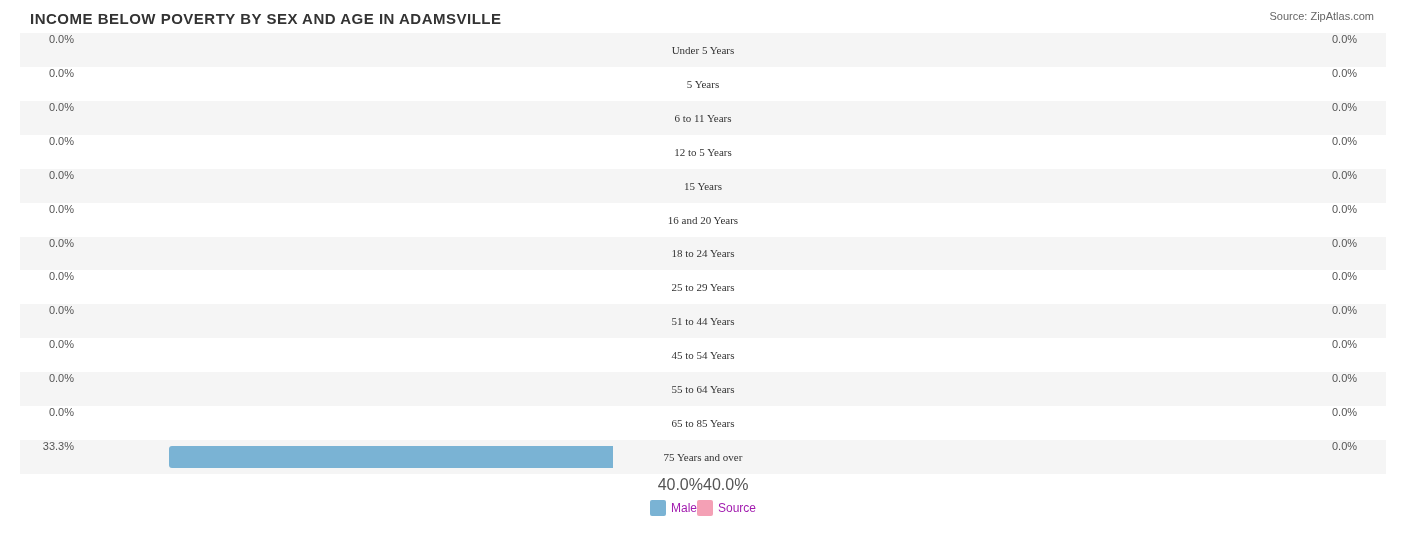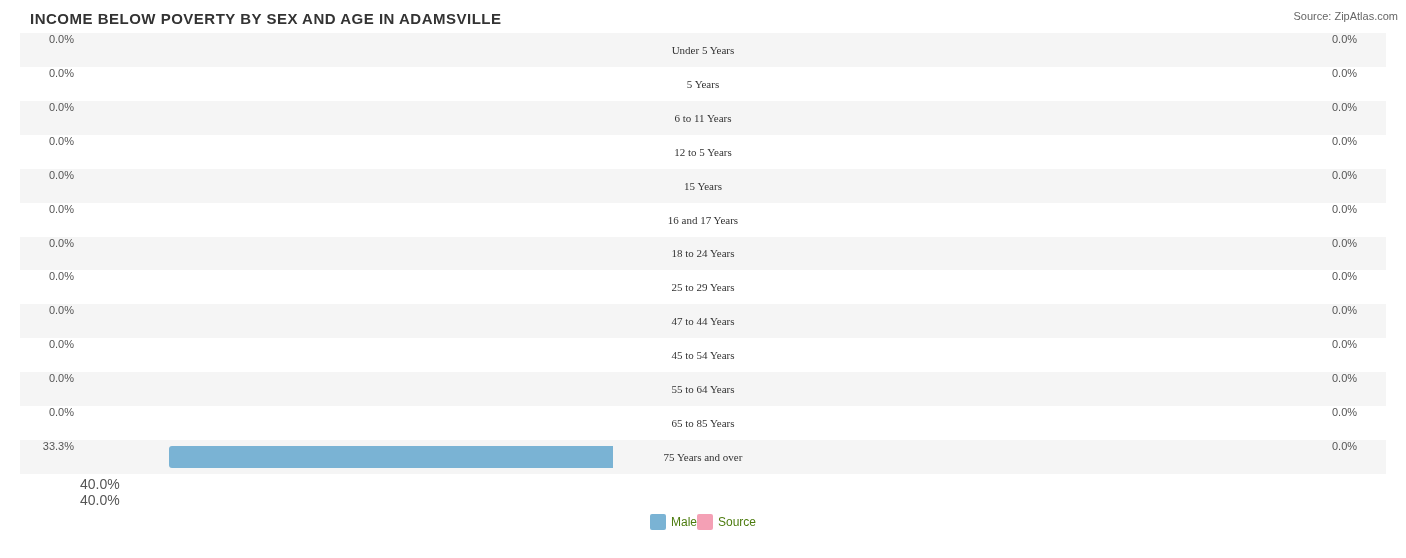--- a/index.html
+++ b/index.html
@@ -21,21 +21,21 @@
       font-weight: bold;
       color: #333;
       text-transform: uppercase;
       letter-spacing: 0.5px;
       margin-bottom: 6px;
       padding-left: 10px;
     }
     .source {
       position: absolute;
       top: 10px;
-      right: 8px;
+      right: 32px;
       font-size: 11px;
       color: #666;
     }
     .chart-area {
       position: relative;
       width: 100%;
       height: calc(100% - 60px);
       display: flex;
       flex-direction: column;
       justify-content: space-between;
@@ -116,40 +116,39 @@
       color: #555;
       padding-left: 6px;
       flex-shrink: 0;
     }
     .legend {
       display: flex;
       justify-content: center;
       align-items: center;
       margin-top: 6px;
       font-size: 12px;
-      color: #4d7c0f;
+      color: #a21caf;
     }
     .legend-item {
       display: flex;
       align-items: center;
       gap: 5px;
     }
     .legend-box {
       width: 16px;
       height: 16px;
       border-radius: 2px;
     }
     .axis-labels {
       display: flex;
-      justify-content: flex-start;
-      font-size: 14px;
+      justify-content: center;
+      font-size: 16px;
       color: #555;
       margin-top: 2px;
       padding: 0 60px;
-      flex-direction: column;
     }
   </style>
 </head>
 <body>
 
 <div class="chart-container">
   <div class="title">INCOME BELOW POVERTY BY SEX AND AGE IN ADAMSVILLE</div>
   <div class="source">Source: ZipAtlas.com</div>
 
   <div class="chart-area" id="chart-area">
@@ -218,21 +217,21 @@
       </div>
     </div>
     <div class="right-value">0.0%</div>
   </div>
       <div class="row">
     <div class="left-value">0.0%</div>
     <div class="bar-section">
       <div class="bar-left-container">
         <div class="bar-male" style="width:0px; background:#7ab3d4; border-radius: 3px 0 0 3px;"></div>
       </div>
-      <div class="label-center">16 and 17 Years</div>
+      <div class="label-center">16 and 20 Years</div>
       <div class="bar-right-container">
         <div class="bar-female" style="width:0px; background:#f4a0b5; border-radius: 0 3px 3px 0;"></div>
       </div>
     </div>
     <div class="right-value">0.0%</div>
   </div>
       <div class="row">
     <div class="left-value">0.0%</div>
     <div class="bar-section">
       <div class="bar-left-container">
@@ -257,21 +256,21 @@
       </div>
     </div>
     <div class="right-value">0.0%</div>
   </div>
       <div class="row">
     <div class="left-value">0.0%</div>
     <div class="bar-section">
       <div class="bar-left-container">
         <div class="bar-male" style="width:0px; background:#7ab3d4; border-radius: 3px 0 0 3px;"></div>
       </div>
-      <div class="label-center">47 to 44 Years</div>
+      <div class="label-center">51 to 44 Years</div>
       <div class="bar-right-container">
         <div class="bar-female" style="width:0px; background:#f4a0b5; border-radius: 0 3px 3px 0;"></div>
       </div>
     </div>
     <div class="right-value">0.0%</div>
   </div>
       <div class="row">
     <div class="left-value">0.0%</div>
     <div class="bar-section">
       <div class="bar-left-container">

